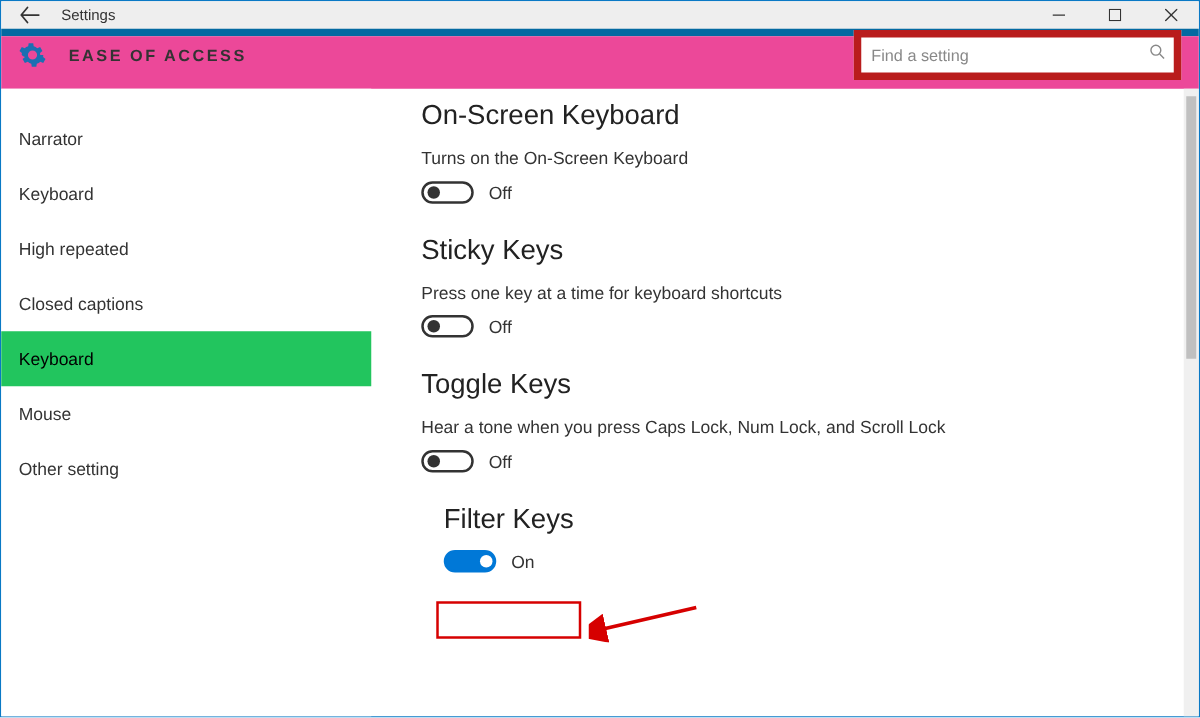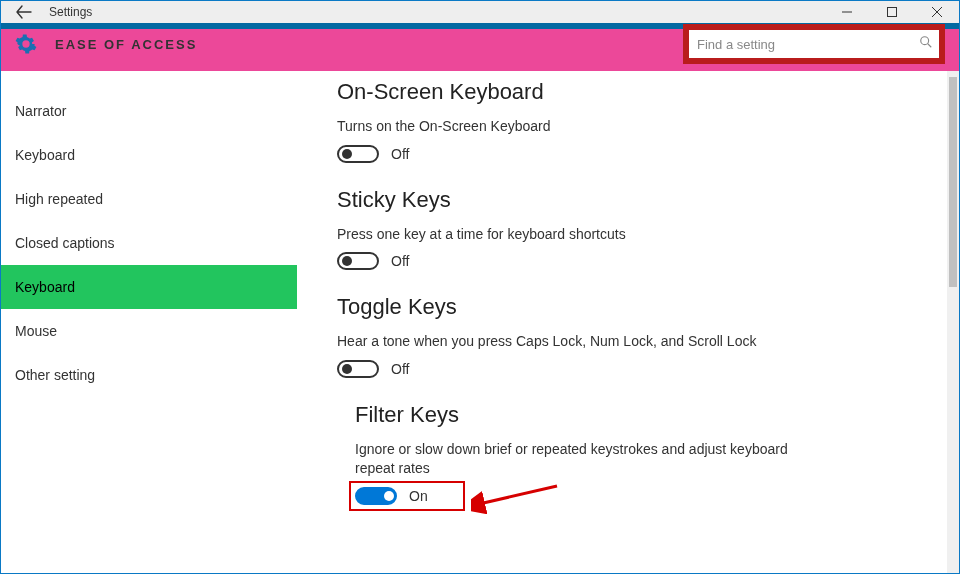--- a/index.html
+++ b/index.html
@@ -153,21 +153,20 @@
           <div class="toggle-row">
             <div class="toggle">
                 <div class="knob"></div>
               </div>
             <span class="toggle-label">Off</span>
           </div>
         </div>
 
         <div class="section" style="position:relative;margin-left:18px;">
           <h2>Filter Keys</h2>
-          <p>Ignore or slow down brief or repeated keystrokes and adjust keyboard repeat rates</p>
           <div class="toggle-row">
             <div class="toggle on">
                 <div class="knob"></div>
               </div>
             <span class="toggle-label">On</span>
           </div>
 
           <div class="highlight-box" style="left:-6px; top:79px; width:116px; height:30px;"></div>
           <svg class="arrow" style="left:116px; top:78px;" width="90" height="34" viewBox="0 0 90 34">
             <defs>

